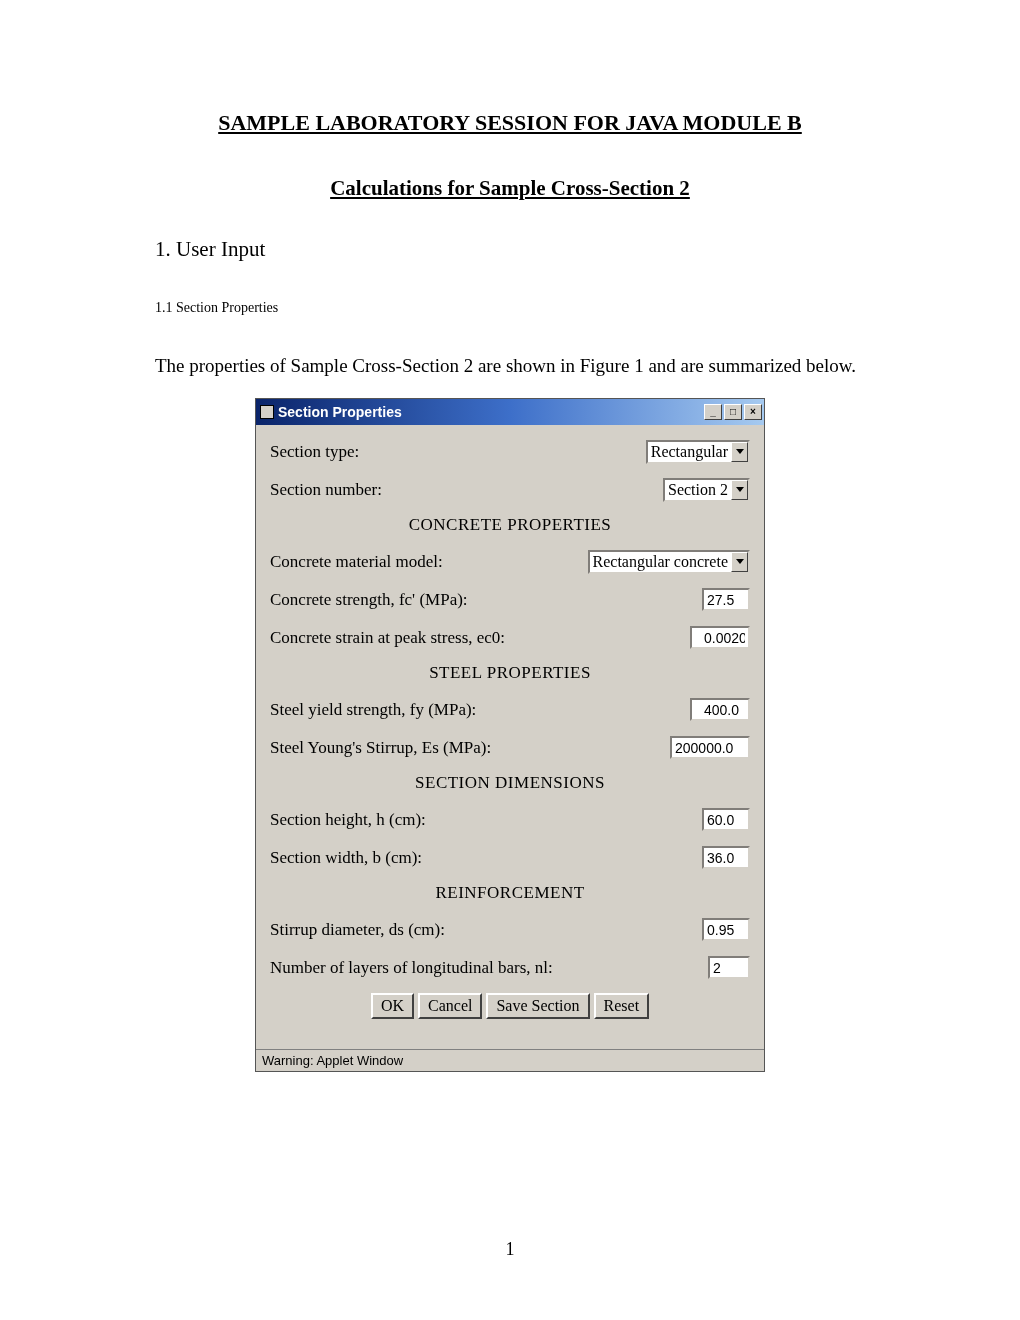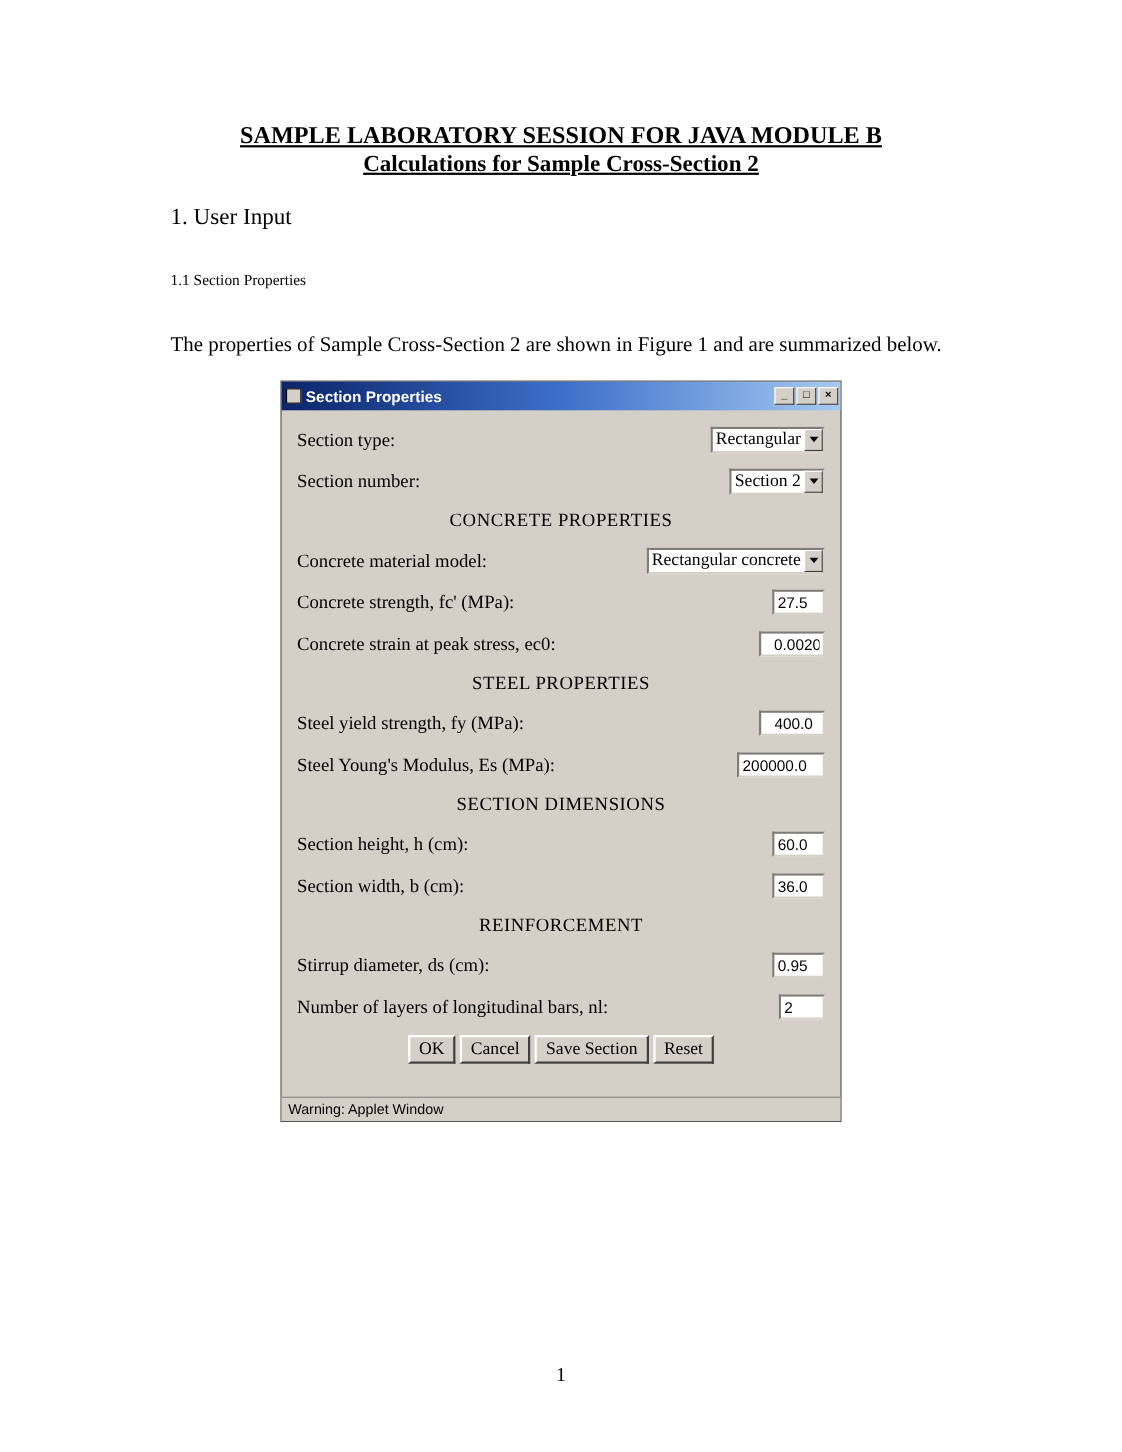--- a/index.html
+++ b/index.html
@@ -11,27 +11,28 @@
       position: relative;
     }
     .page {
       padding: 110px 155px 60px 155px;
     }
     .title {
       text-align: center;
       font-weight: bold;
       text-decoration: underline;
       font-size: 22px;
+      margin-bottom: 40px;
     }
     .subtitle {
       text-align: center;
       font-weight: bold;
       text-decoration: underline;
       font-size: 21px;
-      margin-bottom: 24px;
+      margin-bottom: 36px;
     }
     .heading1 {
       font-size: 21px;
       margin-bottom: 38px;
     }
     .heading2 {
       font-size: 14px;
       margin-bottom: 30px;
     }
     .body-text {
@@ -258,21 +259,21 @@
       </div>
 
       <div class="section-header">STEEL PROPERTIES</div>
 
       <div class="form-row">
         <span class="form-label">Steel yield strength, fy (MPa):</span>
         <input class="text-input w-60" value="400.0" style="">
       </div>
 
       <div class="form-row">
-        <span class="form-label">Steel Young's Modulus, Es (MPa):</span>
+        <span class="form-label">Steel Young's Stirrup, Es (MPa):</span>
         <input class="text-input w-80" value="200000.0" style="">
       </div>
 
       <div class="section-header">SECTION DIMENSIONS</div>
 
       <div class="form-row">
         <span class="form-label">Section height, h (cm):</span>
         <input class="text-input w-50" value="60.0" style="">
       </div>
 

